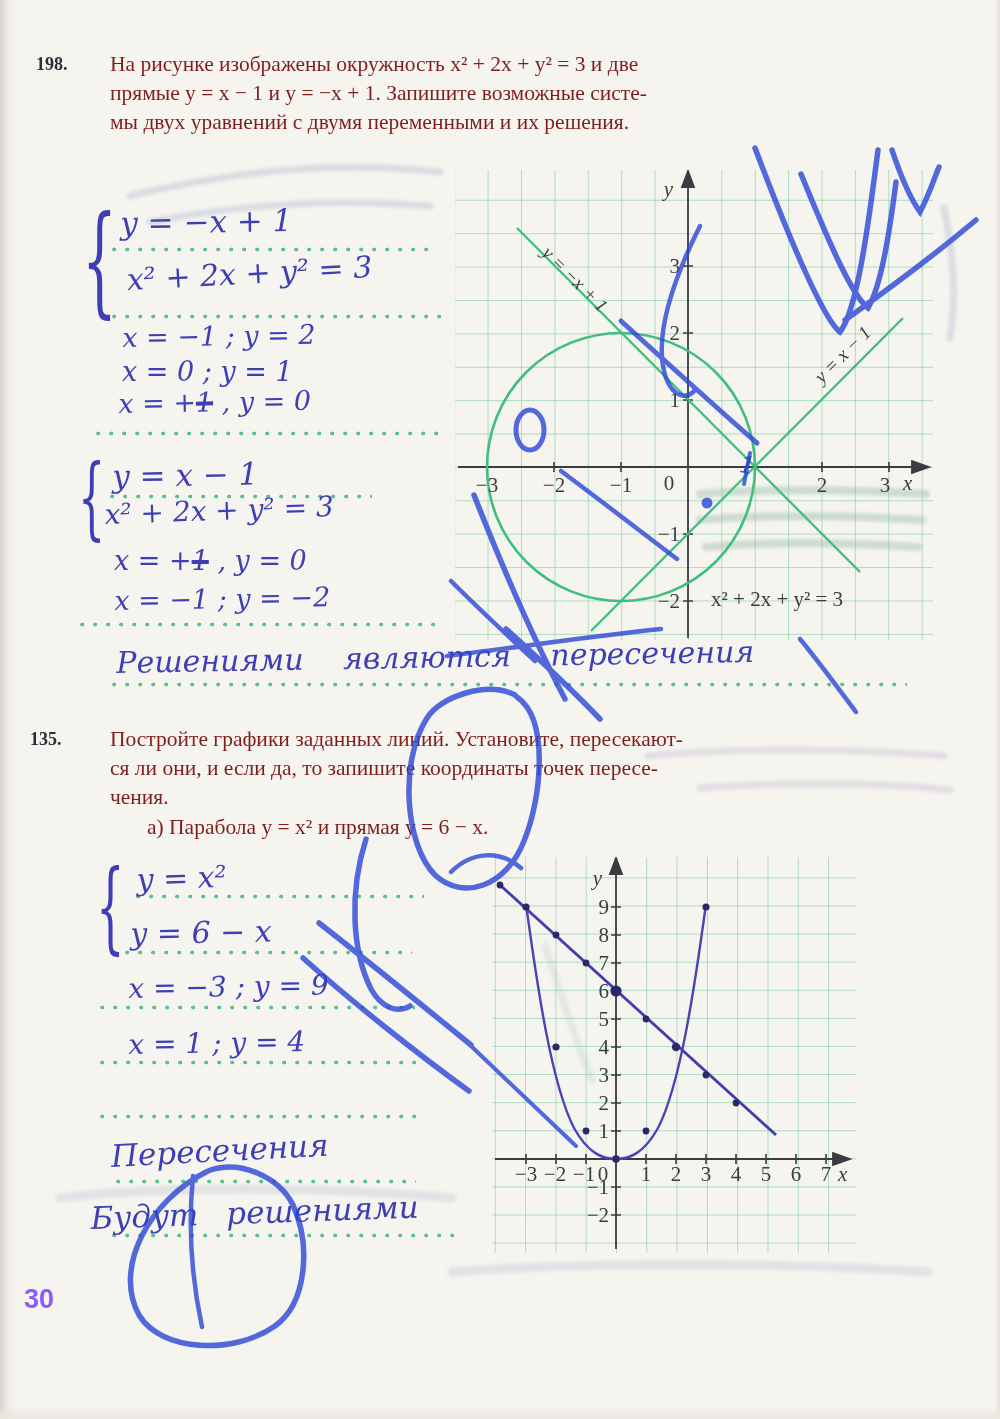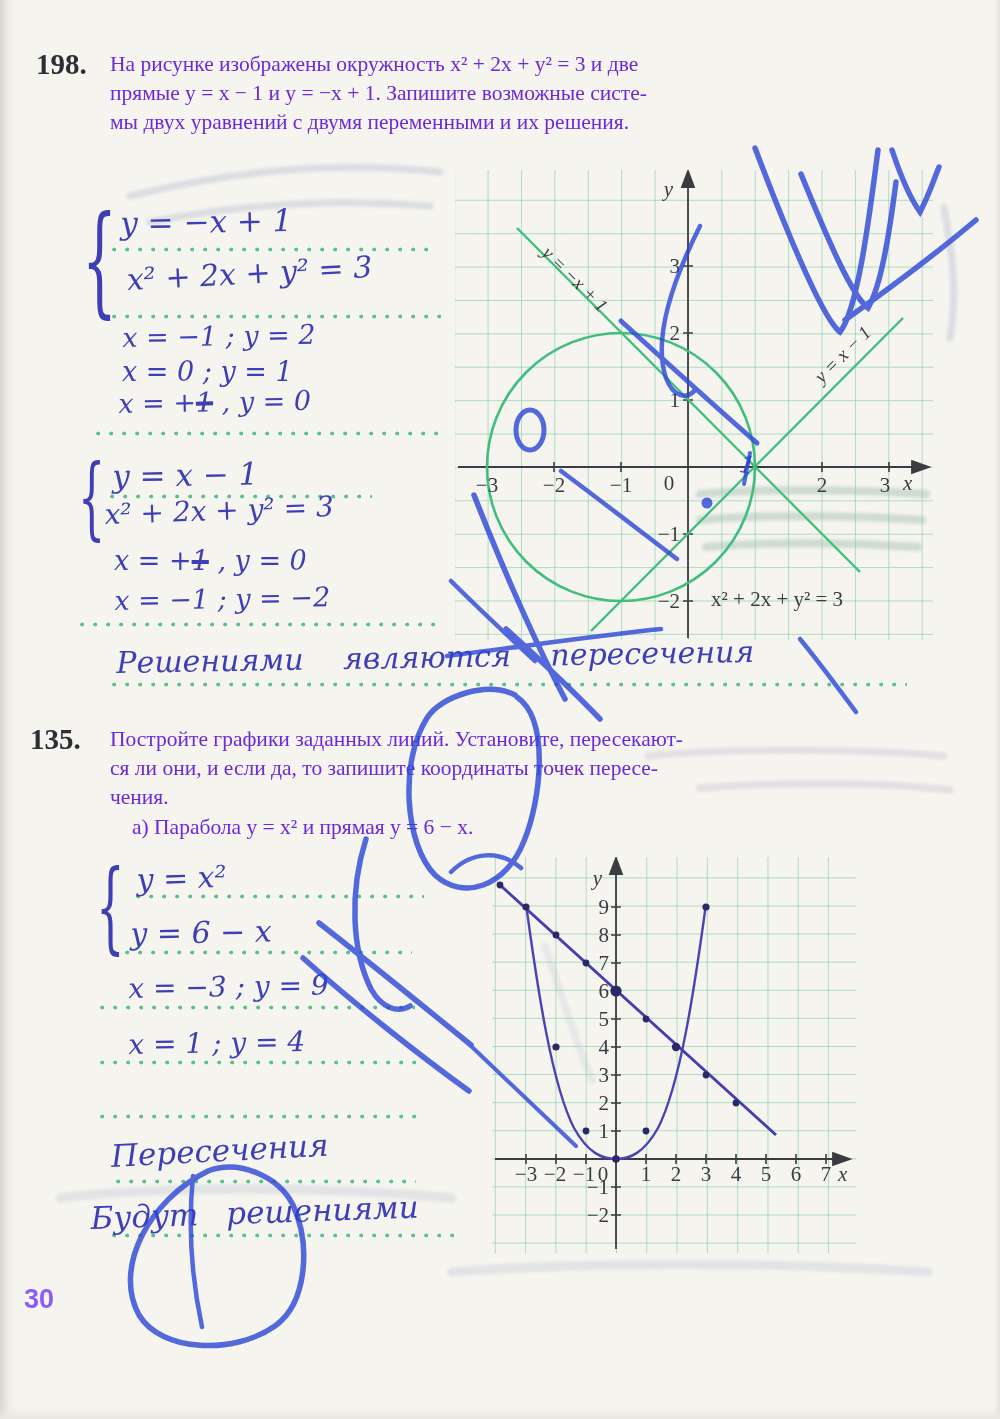--- a/index.html
+++ b/index.html
@@ -1,20 +1,20 @@
 <!DOCTYPE html>
 <html><head>
 <meta charset="utf-8">
 <style>
   html,body{margin:0;padding:0;background:#9a9890;}
   #page{position:relative;width:1000px;height:1419px;background:#f5f4ef;overflow:hidden;
         font-family:"Liberation Serif",serif;}
   .abs{position:absolute;}
-  .printed{color:#6d28d9;font-size:21.5px;line-height:29px;white-space:nowrap;}
-  .pnum{font-weight:bold;font-size:29px;color:#2e2d35;}
+  .printed{color:#7f1d1d;font-size:21.5px;line-height:29px;white-space:nowrap;}
+  .pnum{font-weight:bold;font-size:18px;color:#2e2d35;}
   .hw{font-family:"DejaVu Serif",serif;font-style:italic;color:#3e3eb5;white-space:nowrap;
       transform-origin:left top;}
   .brace{font-family:"DejaVu Serif",serif;color:#3e3eb5;transform-origin:left top;line-height:1;}
   .struck{text-decoration:line-through;text-decoration-thickness:3.5px;}
   .dots{height:5px;background-image:radial-gradient(circle at 2.2px 2.5px,#49bd83 1.7px,rgba(0,0,0,0) 2.2px);
         background-size:13px 5px;background-repeat:repeat-x;opacity:.9;}
   .grid{background-image:linear-gradient(to right,rgba(125,204,164,.6) 1.3px,rgba(0,0,0,0) 1.3px),
                          linear-gradient(to bottom,rgba(125,204,164,.6) 1.3px,rgba(0,0,0,0) 1.3px);}
   #grid1{background-size:33.4px 33.4px;background-position:32.6px 29.8px;}
   #grid2{background-size:30.3px 28.1px;background-position:2.8px 20.4px;}
@@ -130,21 +130,21 @@
       <text class="gtext" font-size="19" font-style="italic" transform="translate(86,84) rotate(45)">y = −x + 1</text>
       <text class="gtext" font-size="19" font-style="italic" transform="translate(367,214) rotate(-45)">y = x − 1</text>
       <text class="gtext" font-size="21" x="256" y="436">x² + 2x + y² = 3</text>
     </svg>
   </div>
 
   <div class="abs printed pnum" style="left:30px;top:725px;">135.</div>
   <div class="abs printed" style="left:110px;top:754px;">ся ли они, и если да, то запишите координаты точек пересе-</div>
   <div class="abs printed" style="left:110px;top:725px;">Постройте графики заданных линий. Установите, пересекают-</div>
   <div class="abs printed" style="left:110px;top:783px;">чения.</div>
-  <div class="abs printed" style="left:132px;top:813px;">а) Парабола  y = x²  и прямая  y = 6 − x.</div>
+  <div class="abs printed" style="left:147px;top:813px;">а) Парабола  y = x²  и прямая  y = 6 − x.</div>
 
   <div class="abs brace" style="left:96px;top:858px;font-size:82px;transform:scale(.55,1.2);">{</div>
   <div class="abs hw" style="left:136px;top:862px;font-size:30px;transform:rotate(-2deg);">y = x²</div>
   <div class="abs hw" style="left:130px;top:916px;font-size:30px;transform:rotate(-1deg);">y = 6 − x</div>
   <div class="abs hw" style="left:128px;top:972px;font-size:28px;transform:rotate(-1deg);">x = −3 ; y = 9</div>
   <div class="abs hw" style="left:128px;top:1028px;font-size:28px;transform:rotate(-1deg);">x = 1 ; y = 4</div>
   <div class="abs hw" style="left:110px;top:1138px;font-size:31px;transform:rotate(-3deg);">Пересечения</div>
   <div class="abs hw" style="left:90px;top:1200px;font-size:31px;word-spacing:18px;transform:rotate(-2deg);">Будут решениями</div>
 
   <div class="abs hw" style="left:742px;top:450px;font-size:24px;transform:rotate(10deg);">1</div>

